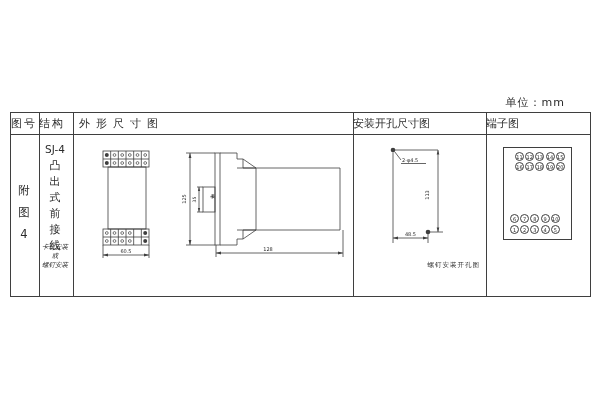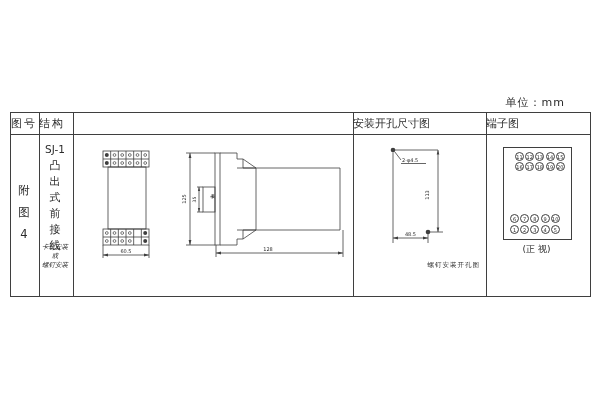--- a/index.html
+++ b/index.html
@@ -44,31 +44,32 @@
   <div class="abs unit">单位：mm</div>
 
   <div class="abs table">
     <div class="hrule"></div>
     <div class="vline" style="left:28px"></div>
     <div class="vline" style="left:62px"></div>
     <div class="vline" style="left:342px"></div>
     <div class="vline" style="left:475px"></div>
     <div class="hcell ls2" style="left:0;width:28px">图号</div>
     <div class="hcell ls2" style="left:28px;width:34px">结构</div>
+    <div class="hcell ls6" style="left:62px;width:280px">外形尺寸图</div>
     <div class="hcell" style="left:342px;width:133px">安装开孔尺寸图</div>
     <div class="hcell" style="left:475px;width:104px">端子图</div>
   </div>
 
   <div class="abs figchars">
     <span>附</span>
     <span>图</span>
     <span>4</span>
   </div>
 
-  <div class="abs model">SJ-1</div>
+  <div class="abs model">SJ-4</div>
   <div class="abs typechars">
     <span>凸</span>
     <span>出</span>
     <span>式</span>
     <span>前</span>
     <span>接</span>
     <span>线</span>
   </div>
   <div class="abs mountnote">
     <div>卡轨安装</div>
@@ -198,15 +199,14 @@
       <div class="tc">10</div>
     </div>
     <div class="trow" style="left:6px;top:77px">
       <div class="tc">1</div>
       <div class="tc">2</div>
       <div class="tc">3</div>
       <div class="tc">4</div>
       <div class="tc">5</div>
     </div>
   </div>
-  <div class="abs tcap">(正 视)</div>
 
 </div>
 
 </body></html>

